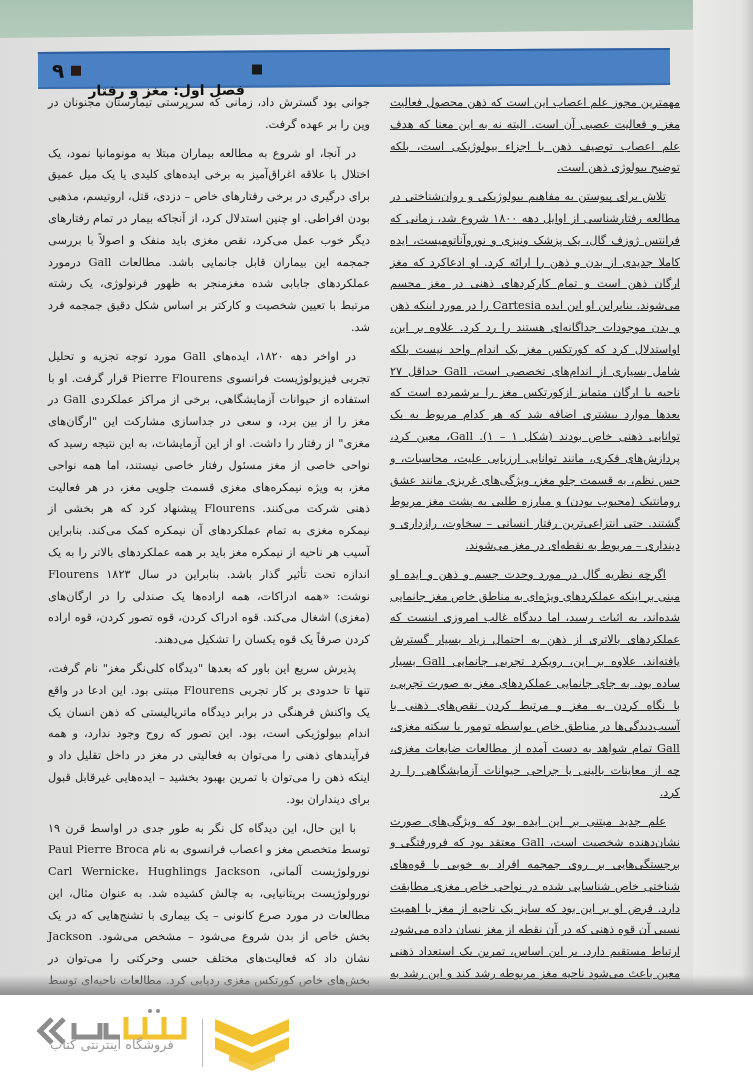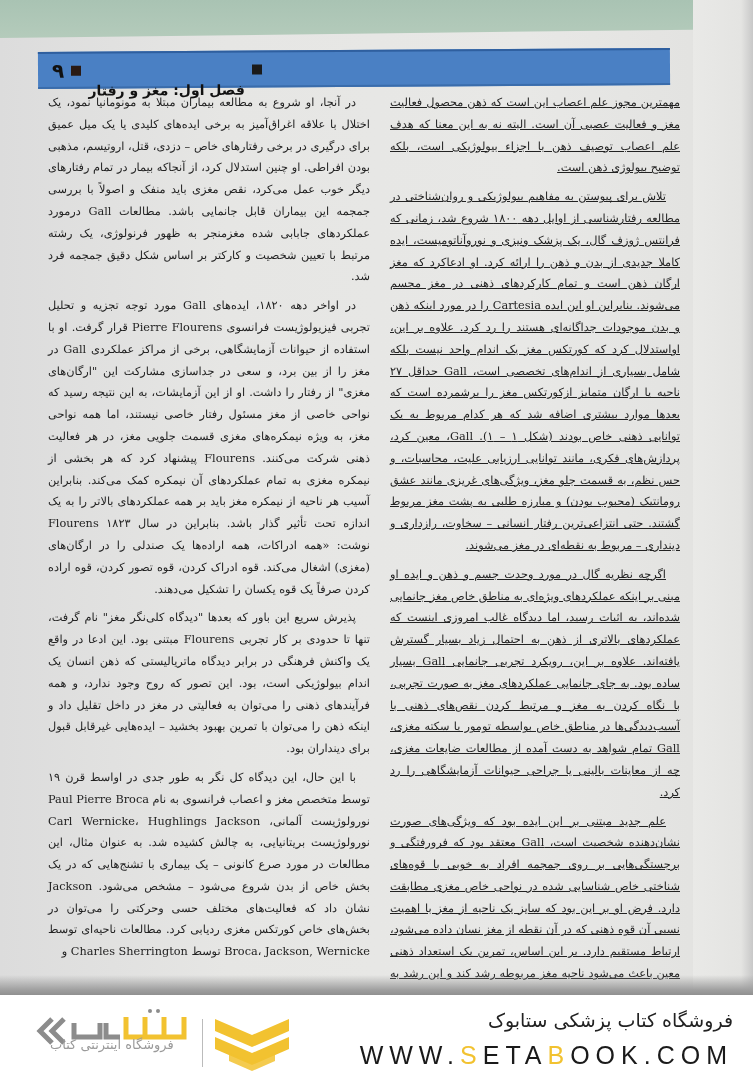--- a/index.html
+++ b/index.html
@@ -99,20 +99,21 @@
 
   <div class="col col-right">
     <p class="first">مهمترین مجوز علم اعصاب این است که ذهن محصول فعالیت مغز و فعالیت عصبی آن است. البته نه به این معنا که هدف علم اعصاب توصیف ذهن با اجزاء بیولوژیکی است، بلکه توضیح بیولوژی ذهن است.</p>
     <p>تلاش برای پیوستن به مفاهیم بیولوژیکی و روان‌شناختی در مطالعه رفتارشناسی از اوایل دهه ۱۸۰۰ شروع شد، زمانی که فرانتس ژوزف گال، یک پزشک ونیزی و نوروآناتومیست، ایده کاملا جدیدی از بدن و ذهن را ارائه کرد. او ادعاکرد که مغز ارگان ذهن است و تمام کارکردهای ذهنی در مغز مجسم می‌شوند. بنابراین او این ایده Cartesia را در مورد اینکه ذهن و بدن موجودات جداگانه‌ای هستند را رد کرد. علاوه بر این، اواستدلال کرد که کورتکس مغز یک اندام واحد نیست بلکه شامل بسیاری از اندام‌های تخصصی است، Gall حداقل ۲۷ ناحیه یا ارگان متمایز ازکورتکس مغز را برشمرده است که بعدها موارد بیشتری اضافه شد که هر کدام مربوط به یک توانایی ذهنی خاص بودند (شکل ۱ – ۱). Gall، معین کرد، پردازش‌های فکری، مانند توانایی ارزیابی علیت، محاسبات، و حس نظم، به قسمت جلو مغز، ویژگی‌های غریزی مانند عشق رومانتیک (محبوب بودن) و مبارزه طلبی به پشت مغز مربوط گشتند. حتی انتزاعی‌ترین رفتار انسانی – سخاوت، رازداری و دینداری – مربوط به نقطه‌ای در مغز می‌شوند.</p>
     <p>اگرچه نظریه گال در مورد وحدت جسم و ذهن و ایده او مبنی بر اینکه عملکردهای ویژه‌ای به مناطق خاص مغز جانمایی شده‌اند، به اثبات رسید، اما دیدگاه غالب امروزی اینست که عملکردهای بالاتری از ذهن به احتمال زیاد بسیار گسترش یافته‌اند. علاوه بر این، رویکرد تجربی جانمایی Gall بسیار ساده بود. به جای جانمایی عملکردهای مغز به صورت تجربی، با نگاه کردن به مغز و مرتبط کردن نقص‌های ذهنی با آسیب‌دیدگی‌ها در مناطق خاص بواسطه تومور یا سکته مغزی، Gall تمام شواهد به دست آمده از مطالعات ضایعات مغزی، چه از معاینات بالینی یا جراحی حیوانات آزمایشگاهی را رد کرد.</p>
     <p>علم جدید مبتنی بر این ایده بود که ویژگی‌های صورت نشان‌دهنده شخصیت است، Gall معتقد بود که فرورفتگی و برجستگی‌هایی بر روی جمجمه افراد به خوبی با قوه‌های شناختی خاص شناسایی شده در نواحی خاص مغزی مطابقت دارد. فرض او بر این بود که سایز یک ناحیه از مغز با اهمیت نسبی آن قوه ذهنی که در آن نقطه از مغز نسان داده می‌شود، ارتباط مستقیم دارد. بر این اساس، تمرین یک استعداد ذهنی معین باعث می‌شود ناحیه مغز مربوطه رشد کند و این رشد به نوبه خود باعث برامده شدن جمجمه می‌شود.</p>
 
   </div>
 
   <div class="col col-left">
+    <p class="first">جوانی بود گسترش داد، زمانی که سرپرستی تیمارستان مجنونان در وین را بر عهده گرفت.</p>
     <p>در آنجا، او شروع به مطالعه بیماران مبتلا به مونومانیا نمود، یک اختلال با علاقه اغراق‌آمیز به برخی ایده‌های کلیدی یا یک میل عمیق برای درگیری در برخی رفتارهای خاص – دزدی، قتل، اروتیسم، مذهبی بودن افراطی. او چنین استدلال کرد، از آنجاکه بیمار در تمام رفتارهای دیگر خوب عمل می‌کرد، نقص مغزی باید منفک و اصولاً با بررسی جمجمه این بیماران قابل جانمایی باشد. مطالعات Gall درمورد عملکردهای جابابی شده مغزمنجر به ظهور فرنولوژی، یک رشته مرتبط با تعیین شخصیت و کارکتر بر اساس شکل دقیق جمجمه فرد شد.</p>
     <p>در اواخر دهه ۱۸۲۰، ایده‌های Gall مورد توجه تجزیه و تحلیل تجربی فیزیولوژیست فرانسوی Pierre Flourens قرار گرفت. او با استفاده از حیوانات آزمایشگاهی، برخی از مراکز عملکردی Gall در مغز را از بین برد، و سعی در جداسازی مشارکت این "ارگان‌های مغزی" از رفتار را داشت. او از این آزمایشات، به این نتیجه رسید که نواحی خاصی از مغز مسئول رفتار خاصی نیستند، اما همه نواحی مغز، به ویژه نیمکره‌های مغزی قسمت جلویی مغز، در هر فعالیت ذهنی شرکت می‌کنند. Flourens پیشنهاد کرد که هر بخشی از نیمکره مغزی به تمام عملکردهای آن نیمکره کمک می‌کند. بنابراین آسیب هر ناحیه از نیمکره مغز باید بر همه عملکردهای بالاتر را به یک اندازه تحت تأثیر گذار باشد. بنابراین در سال ۱۸۲۳ Flourens نوشت: «همه ادراکات، همه اراده‌ها یک صندلی را در ارگان‌های (مغزی) اشغال می‌کند. قوه ادراک کردن، قوه تصور کردن، قوه اراده کردن صرفاً یک قوه یکسان را تشکیل می‌دهند.</p>
     <p>پذیرش سریع این باور که بعدها "دیدگاه کلی‌نگر مغز" نام گرفت، تنها تا حدودی بر کار تجربی Flourens مبتنی بود. این ادعا در واقع یک واکنش فرهنگی در برابر دیدگاه ماتریالیستی که ذهن انسان یک اندام بیولوژیکی است، بود. این تصور که روح وجود ندارد، و همه فرآیندهای ذهنی را می‌توان به فعالیتی در مغز در داخل تقلیل داد و اینکه ذهن را می‌توان با تمرین بهبود بخشید – ایده‌هایی غیرقابل قبول برای دینداران بود.</p>
     <p>با این حال، این دیدگاه کل نگر به طور جدی در اواسط قرن ۱۹ توسط متخصص مغز و اعصاب فرانسوی به نام Paul Pierre Broca نورولوژیست آلمانی، Carl Wernicke، Hughlings Jackson نورولوژیست بریتانیایی، به چالش کشیده شد. به عنوان مثال، این مطالعات در مورد صرع کانونی – یک بیماری با تشنج‌هایی که در یک بخش خاص از بدن شروع می‌شود – مشخص می‌شود. Jackson نشان داد که فعالیت‌های مختلف حسی وحرکتی را می‌توان در بخش‌های خاص کورتکس مغزی ردیابی کرد. مطالعات ناحیه‌ای توسط Broca، Jackson, Wernicke توسط Charles Sherrington و</p>
   </div>
 
   <div class="bottom-shadow"></div>
 </div>
 
 <div class="footer">
@@ -133,17 +134,13 @@
     </svg>
     <div class="logo-sub">فروشگاه اینترنتی کتاب</div>
     <div class="logo-divider"></div>
     <svg class="logo-mark" width="75" height="56" viewBox="0 0 75 56">
       <polygon points="0,4 37,20 74,4 74,16 37,32 0,16" fill="#f2c230"></polygon>
       <polygon points="0,22 37,38 74,22 74,34 37,50 0,34" fill="#f2c230"></polygon>
       <polygon points="14,38 37,48 60,38 60,46 37,56 14,46" fill="#f2c230" opacity="0.85"></polygon>
     </svg>
   </div>
 
-  <div class="brand-fa">فروشگاه کتاب پزشکی ستابوک</div>
-  <div class="brand-url">
-    <span>WWW.</span><span class="hl">S</span><span>ETA</span><span class="hl">B</span><span>OOK.COM</span>
-  </div>
 </div>
 
 </body></html>

